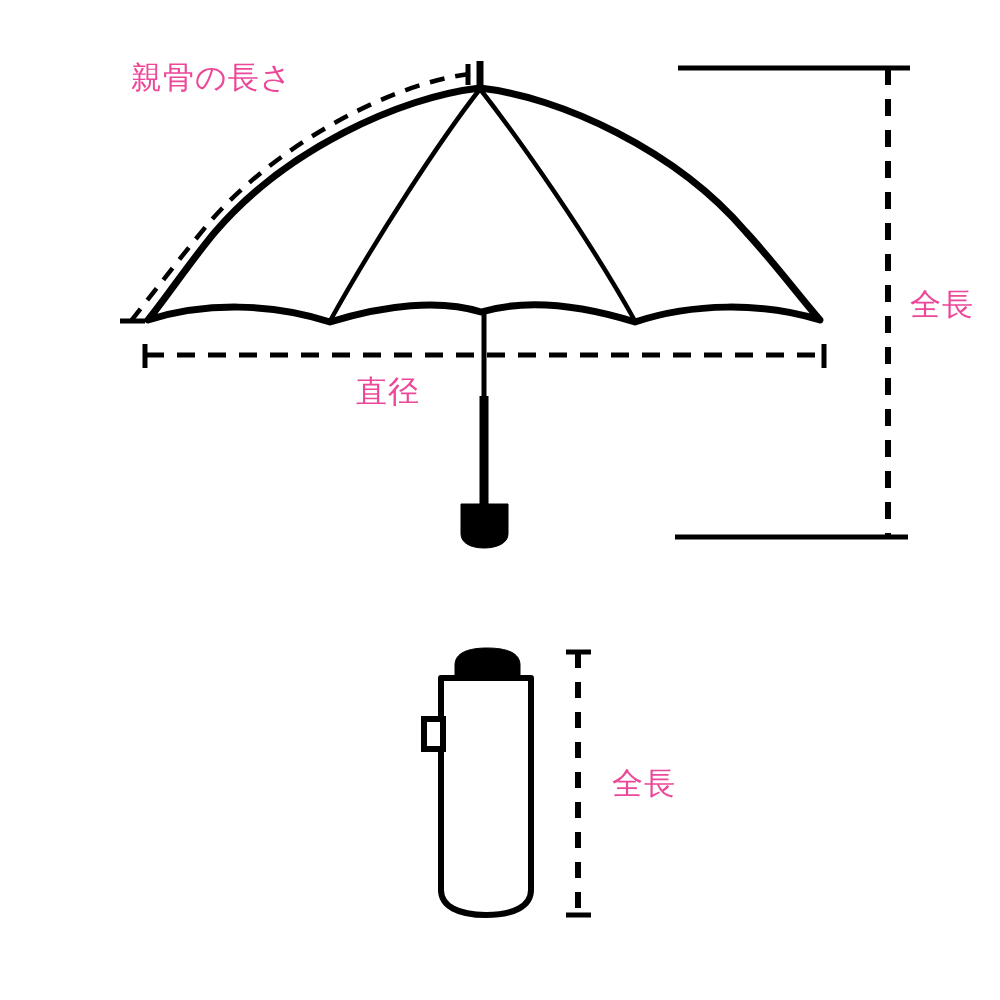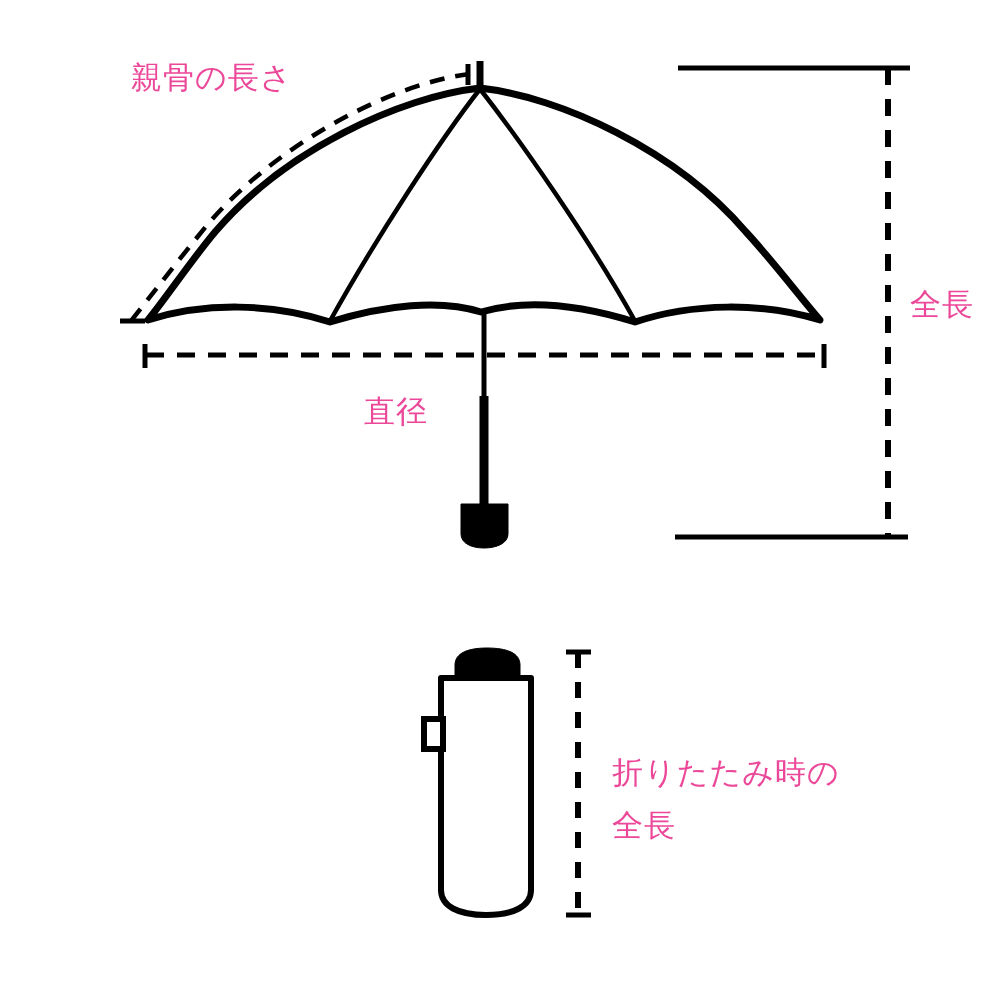--- a/index.html
+++ b/index.html
@@ -30,21 +30,21 @@
   .lbl {
     position: absolute;
     color: #ec4899;
     font-size: 31px;
     line-height: 42px;
     white-space: pre;
     letter-spacing: 1px;
     font-family: "DejaVu Sans", "Liberation Sans", sans-serif;
   }
   #label-rib-length { left: 131px; top: 56px; }
-  #label-diameter  { left: 364px; top: 370px; margin-top: 20px; }
+  #label-diameter  { left: 356px; top: 370px; }
   #label-total-length { left: 910px; top: 283px; }
   #label-folded-length { left: 612px; top: 751px; }
   #label-folded-length .ln2 { display: block; margin-top: 11px; }
 </style>
 </head>
 <body>
 
 <div id="diagram-root">
 
   <svg id="umbrella-svg" viewBox="0 0 1000 1000" xmlns="http://www.w3.org/2000/svg">
@@ -130,15 +130,15 @@
     </g>
 
   </svg>
 
   <div class="lbl" id="label-rib-length">親骨の長さ</div>
 
   <div class="lbl" id="label-diameter">直径</div>
 
   <div class="lbl" id="label-total-length">全長</div>
 
-  <div class="lbl" id="label-folded-length"><span class="ln1">折りたたみ時の</span><span class="ln2">全長</span></div>
+  <div class="lbl" id="label-folded-length"><span class="ln2">全長</span></div>
 
 </div>
 
 </body></html>

